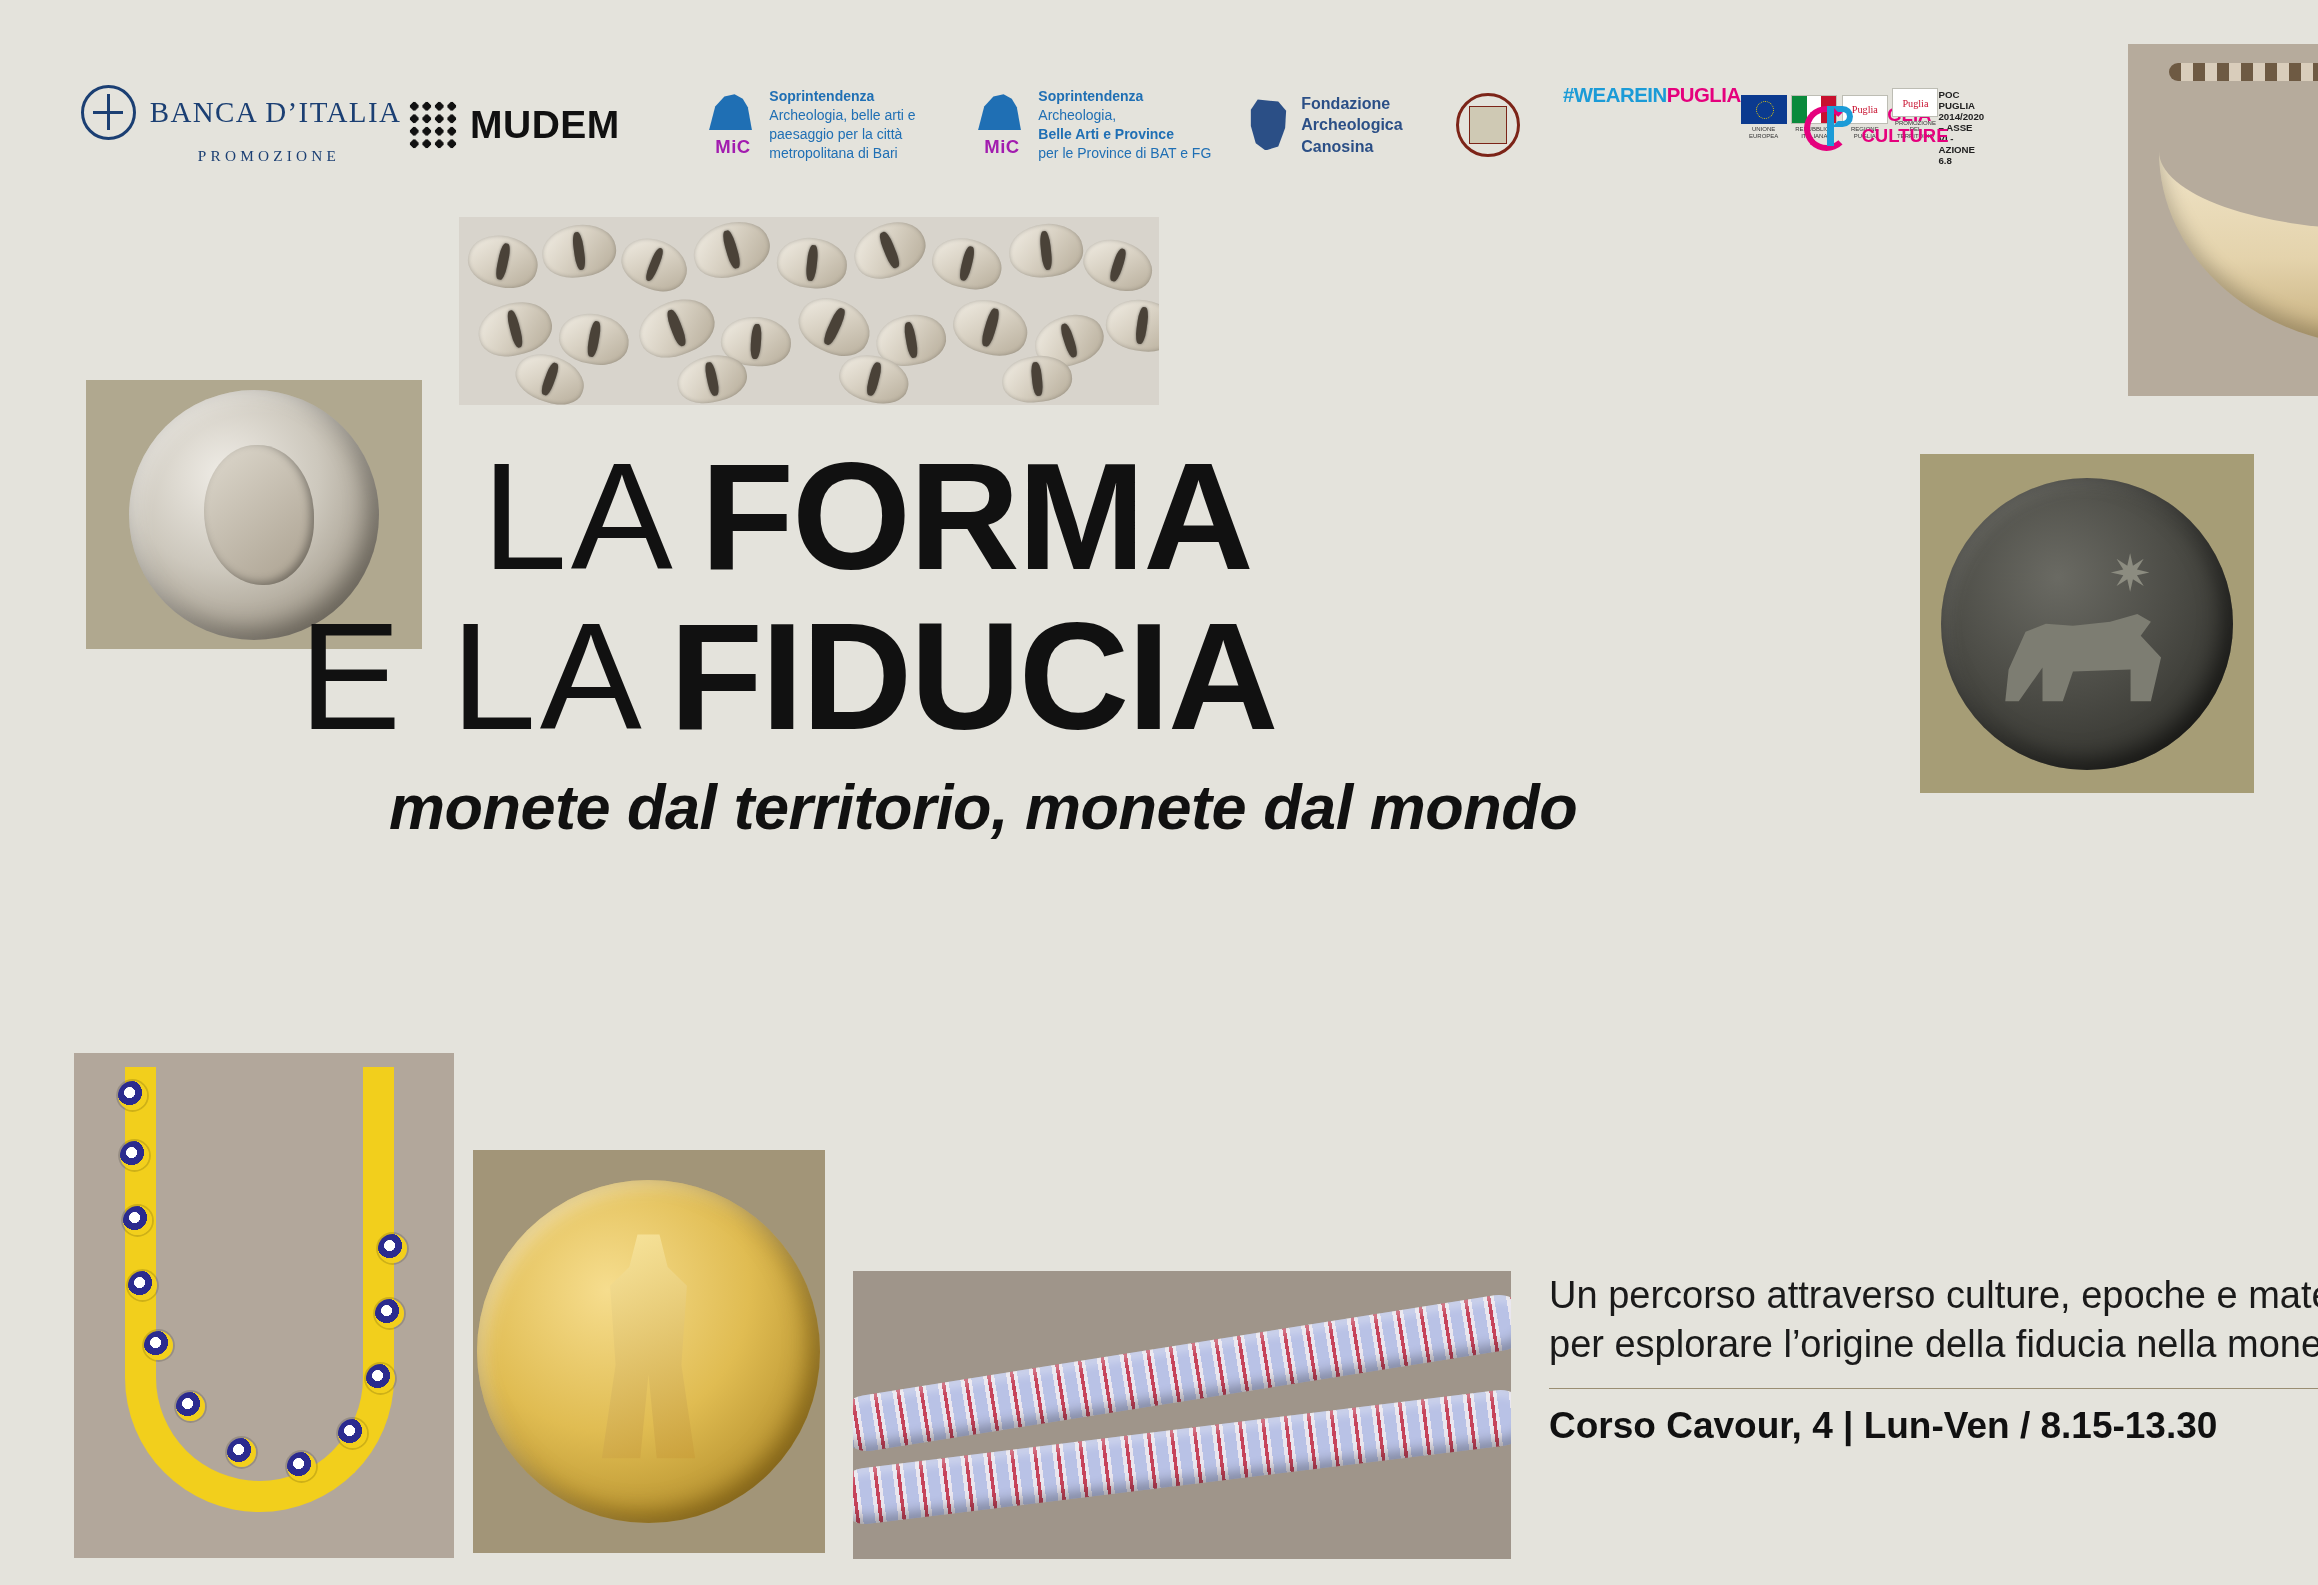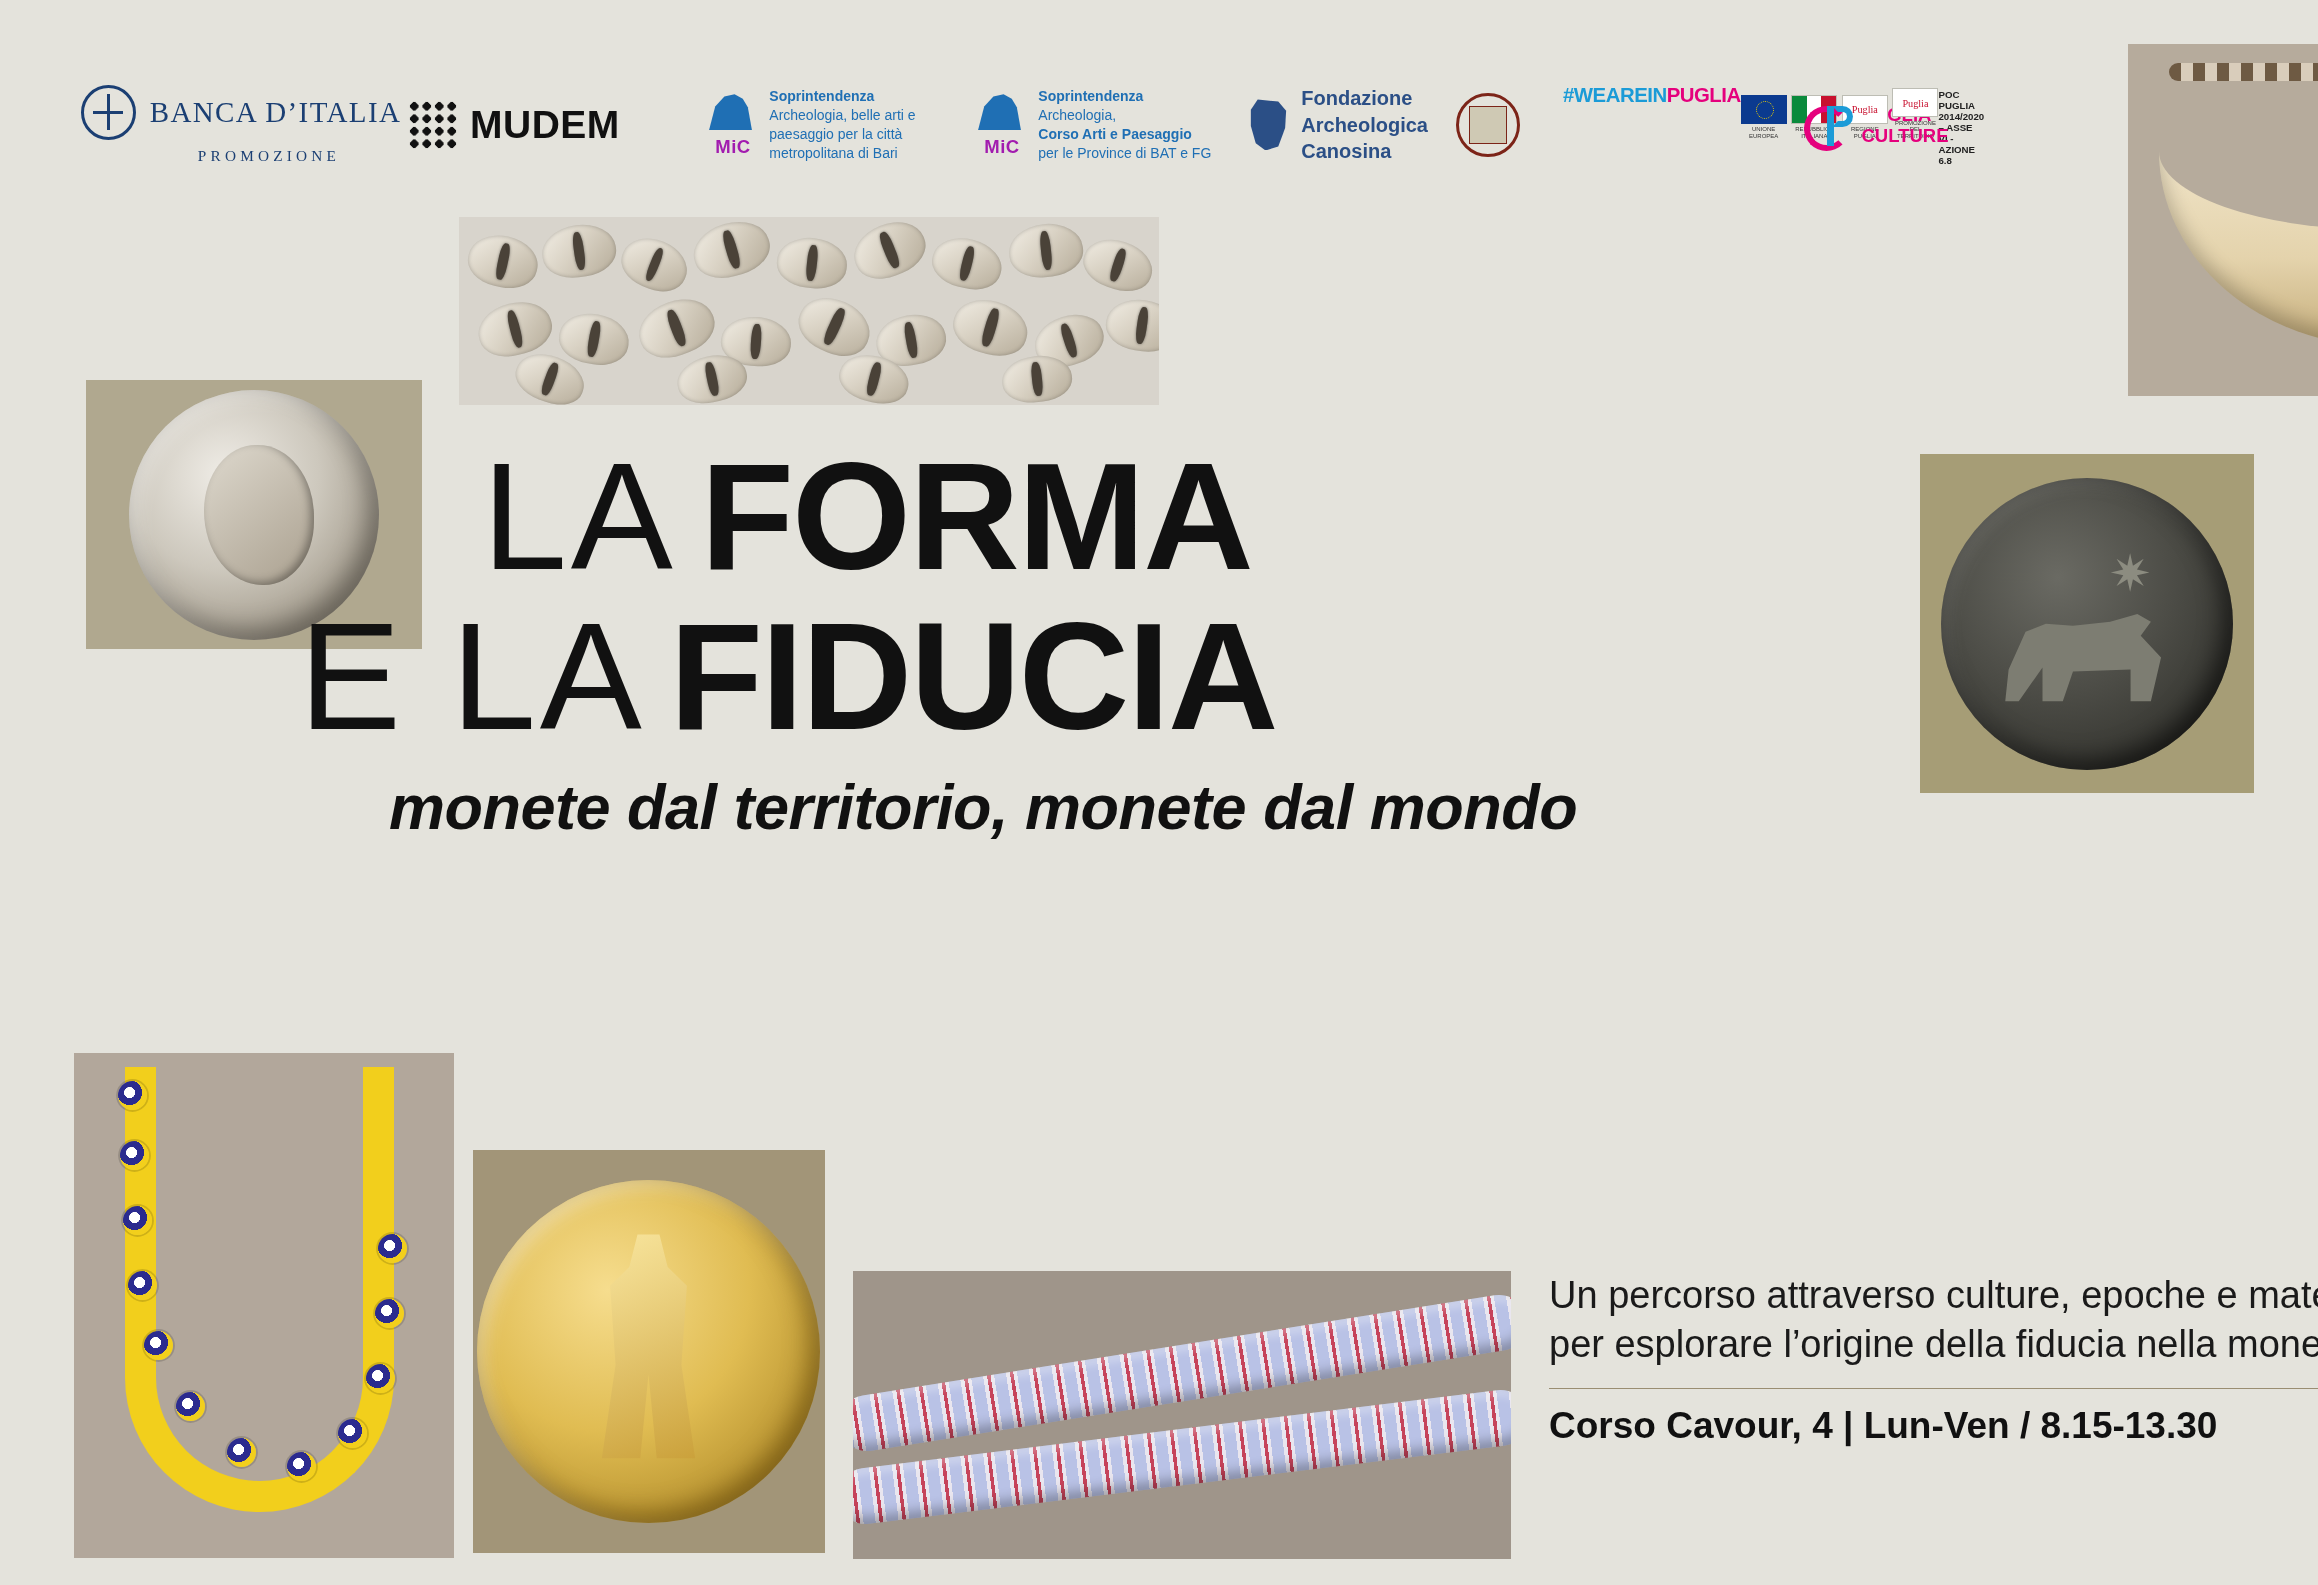--- a/index.html
+++ b/index.html
@@ -106,21 +106,21 @@
   .mic-lines b { font-weight: bold; }
 
   
   .logo-fac { width: 213px; gap: 9.3px; }
   .fac-head {
     width: 49px; height: 51px;
     background: #2b4f86;
     -webkit-clip-path: polygon(30% 0, 72% 4%, 88% 22%, 86% 56%, 72% 92%, 46% 100%, 26% 86%, 16% 52%, 16% 20%);
     clip-path: polygon(30% 0, 72% 4%, 88% 22%, 86% 56%, 72% 92%, 46% 100%, 26% 86%, 16% 52%, 16% 20%);
   }
-  .fac-text { font-size: 20px; line-height: 1.32; color: #2b4f86; font-weight: bold; }
+  .fac-text { font-size: 16px; line-height: 1.32; color: #2b4f86; font-weight: bold; }
 
   
   .logo-seal { width: 107px; }
   .seal {
     width: 58px; height: 58px; border-radius: 50%;
     border: 3.7px solid #7c2418;
     background: #e4e3dc;
     position: relative;
     overflow: hidden;
   }
@@ -447,21 +447,21 @@
     </div>
 
     <div class="logo logo-mic">
       <div class="mic-mark">
         <div class="mic-fig"></div>
         <div class="mic-word">MiC</div>
       </div>
       <div class="mic-lines">
         <b>Soprintendenza</b><br>
         <span>Archeologia,</span><br>
-        <b>Corso Arti e Paesaggio</b><br>
+        <b>Belle Arti e Province</b><br>
         <span>per le Province di BAT e FG</span>
       </div>
     </div>
 
     <div class="logo logo-fac">
       <div class="fac-head"></div>
       <div class="fac-text">
         <span>Fondazione</span><br>
         <span>Archeologica</span><br>
         <span>Canosina</span>

